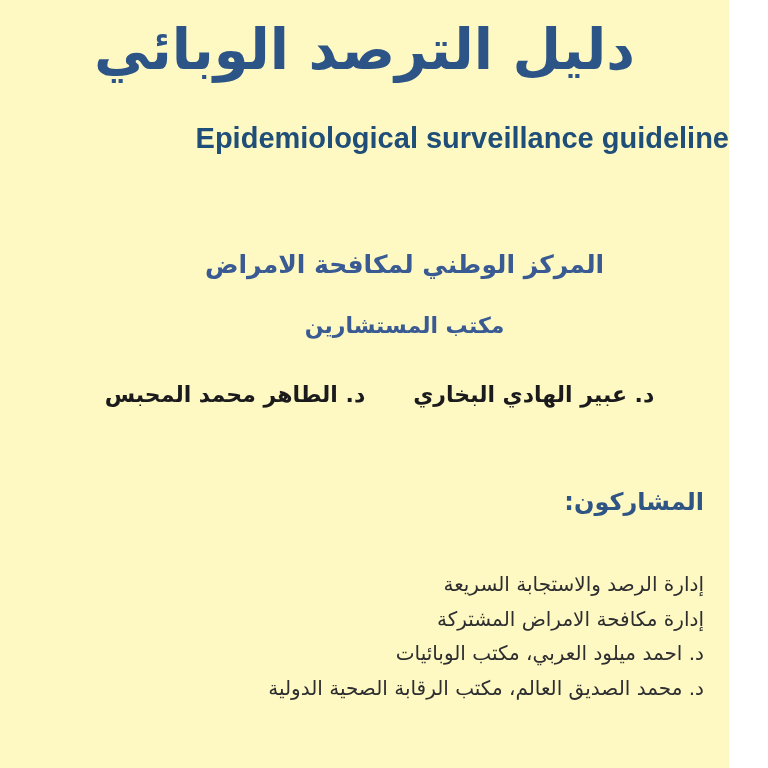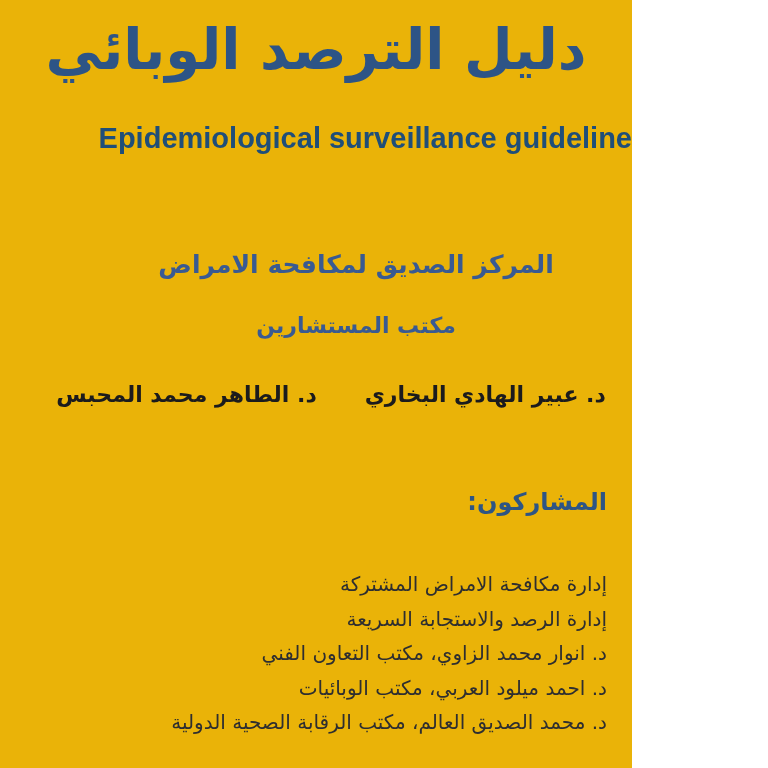--- a/index.html
+++ b/index.html
@@ -2,23 +2,23 @@
 <html lang="ar"><head>
 <meta charset="utf-8">
 <style>
   html, body {
     margin: 0;
     padding: 0;
     background: #ffffff;
   }
   .page {
     position: relative;
-    width: 632px;
+    width: 729px;
     height: 768px;
-    background: #eab308;
+    background: #fef9c3;
     overflow: hidden;
     font-family: "DejaVu Sans", sans-serif;
   }
   .title-ar {
     position: absolute;
     top: 0px;
     left: 0;
     right: 0;
     text-align: center;
     direction: rtl;
@@ -102,32 +102,31 @@
 </style>
 </head>
 <body>
 
 <div class="page">
 
   <div class="title-ar">دليل الترصد الوبائي</div>
 
   <div class="title-en">Epidemiological surveillance guideline</div>
 
-  <div class="org-line-1">المركز الصديق لمكافحة الامراض</div>
+  <div class="org-line-1">المركز الوطني لمكافحة الامراض</div>
 
   <div class="org-line-2">مكتب المستشارين</div>
 
   <div class="authors">
     <span>د. عبير الهادي البخاري</span>
     <span>د. الطاهر محمد المحبس</span>
   </div>
 
   <div class="participants-heading">المشاركون:</div>
 
   <div class="participants-list">
+    <div class="item">إدارة الرصد والاستجابة السريعة</div>
     <div class="item">إدارة مكافحة الامراض المشتركة</div>
-    <div class="item">إدارة الرصد والاستجابة السريعة</div>
-    <div class="item">د. انوار محمد الزاوي، مكتب التعاون الفني</div>
     <div class="item">د. احمد ميلود العربي، مكتب الوبائيات</div>
     <div class="item">د. محمد الصديق العالم، مكتب الرقابة الصحية الدولية</div>
   </div>
 
 </div>
 
 </body></html>

